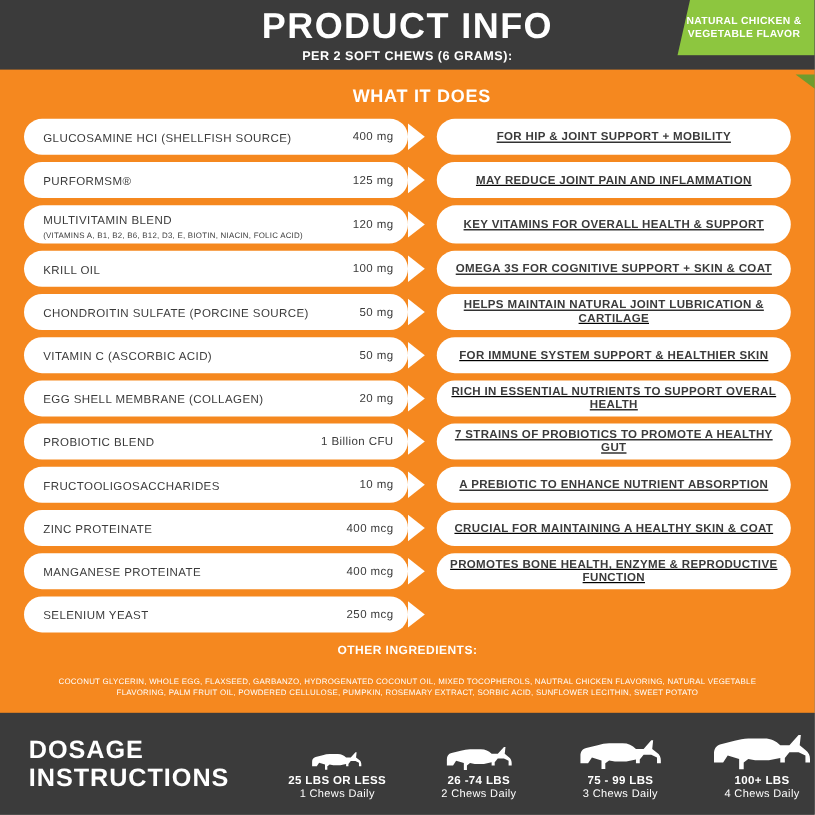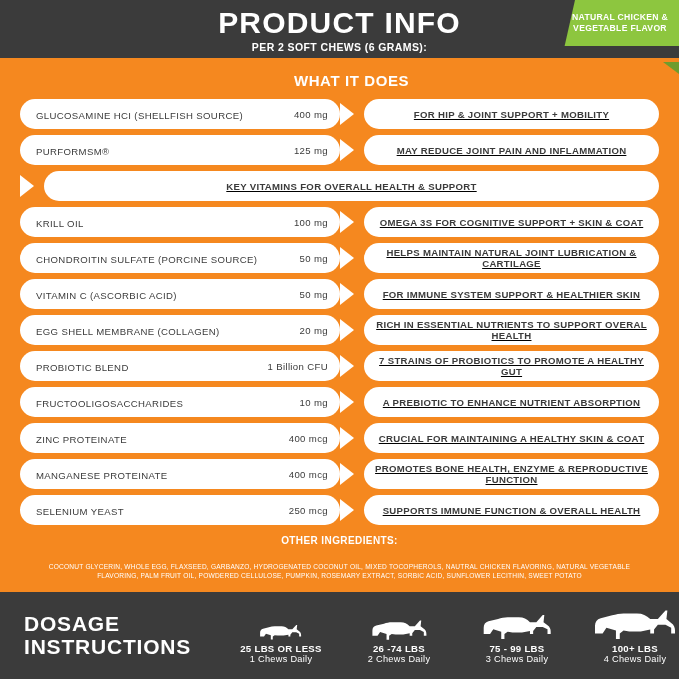--- a/index.html
+++ b/index.html
@@ -255,20 +255,24 @@
           <div class="cell cell-left">
             <div><span class="ingredient-name">PURFORMSM®</span></div>
             <div class="ingredient-amount">125 mg</div>
           </div>
           <div class="arrow"></div>
           <div class="cell cell-right">
             <div class="benefit-text">MAY REDUCE JOINT PAIN AND INFLAMMATION</div>
           </div>
         </div>
         <div class="row">
+          <div class="cell cell-left">
+            <div><span class="ingredient-name">MULTIVITAMIN BLEND</span><span class="ingredient-sub">(VITAMINS A, B1, B2, B6, B12, D3, E, BIOTIN, NIACIN, FOLIC ACID)</span></div>
+            <div class="ingredient-amount">120 mg</div>
+          </div>
           <div class="arrow"></div>
           <div class="cell cell-right">
             <div class="benefit-text">KEY VITAMINS FOR OVERALL HEALTH &amp; SUPPORT</div>
           </div>
         </div>
         <div class="row">
           <div class="cell cell-left">
             <div><span class="ingredient-name">KRILL OIL</span></div>
             <div class="ingredient-amount">100 mg</div>
           </div>
@@ -346,23 +350,20 @@
           <div class="cell cell-right">
             <div class="benefit-text">PROMOTES BONE HEALTH, ENZYME &amp; REPRODUCTIVE FUNCTION</div>
           </div>
         </div>
         <div class="row">
           <div class="cell cell-left">
             <div><span class="ingredient-name">SELENIUM YEAST</span></div>
             <div class="ingredient-amount">250 mcg</div>
           </div>
           <div class="arrow"></div>
-          <div class="cell cell-right">
-            <div class="benefit-text">SUPPORTS IMMUNE FUNCTION &amp; OVERALL HEALTH</div>
-          </div>
         </div>
       </div>
 
     <div class="other">
       <div class="other-title">OTHER INGREDIENTS:</div>
       <div class="other-body">COCONUT GLYCERIN, WHOLE EGG, FLAXSEED, GARBANZO, HYDROGENATED COCONUT OIL, MIXED TOCOPHEROLS, NAUTRAL CHICKEN FLAVORING, NATURAL VEGETABLE FLAVORING, PALM FRUIT OIL, POWDERED CELLULOSE, PUMPKIN, ROSEMARY EXTRACT, SORBIC ACID, SUNFLOWER LECITHIN, SWEET POTATO</div>
     </div>
   </div>
 
   <div class="dosage">

